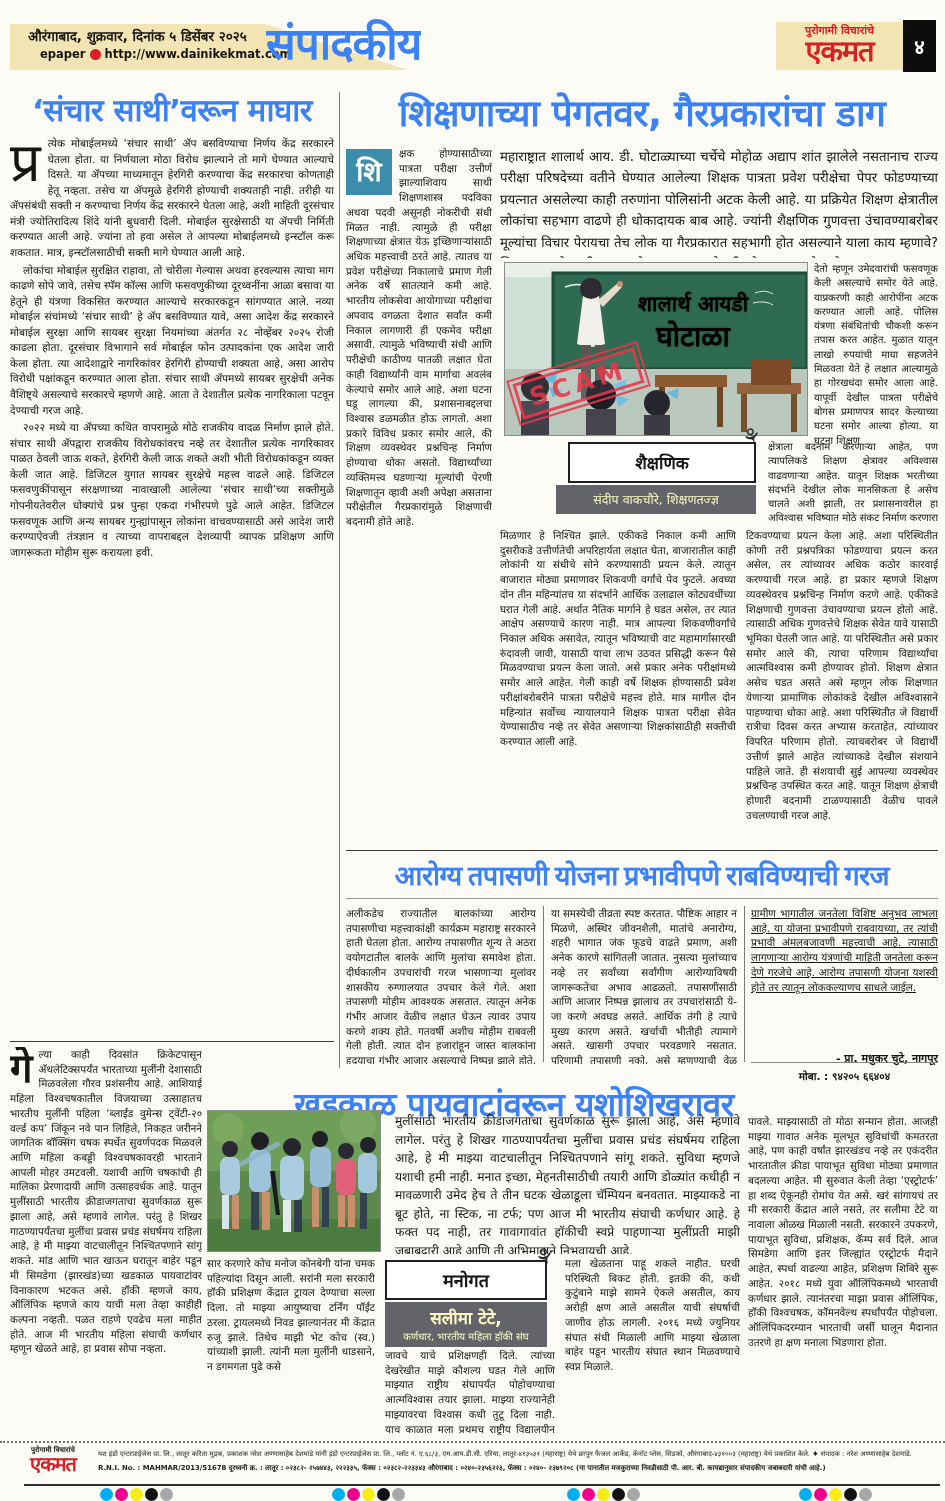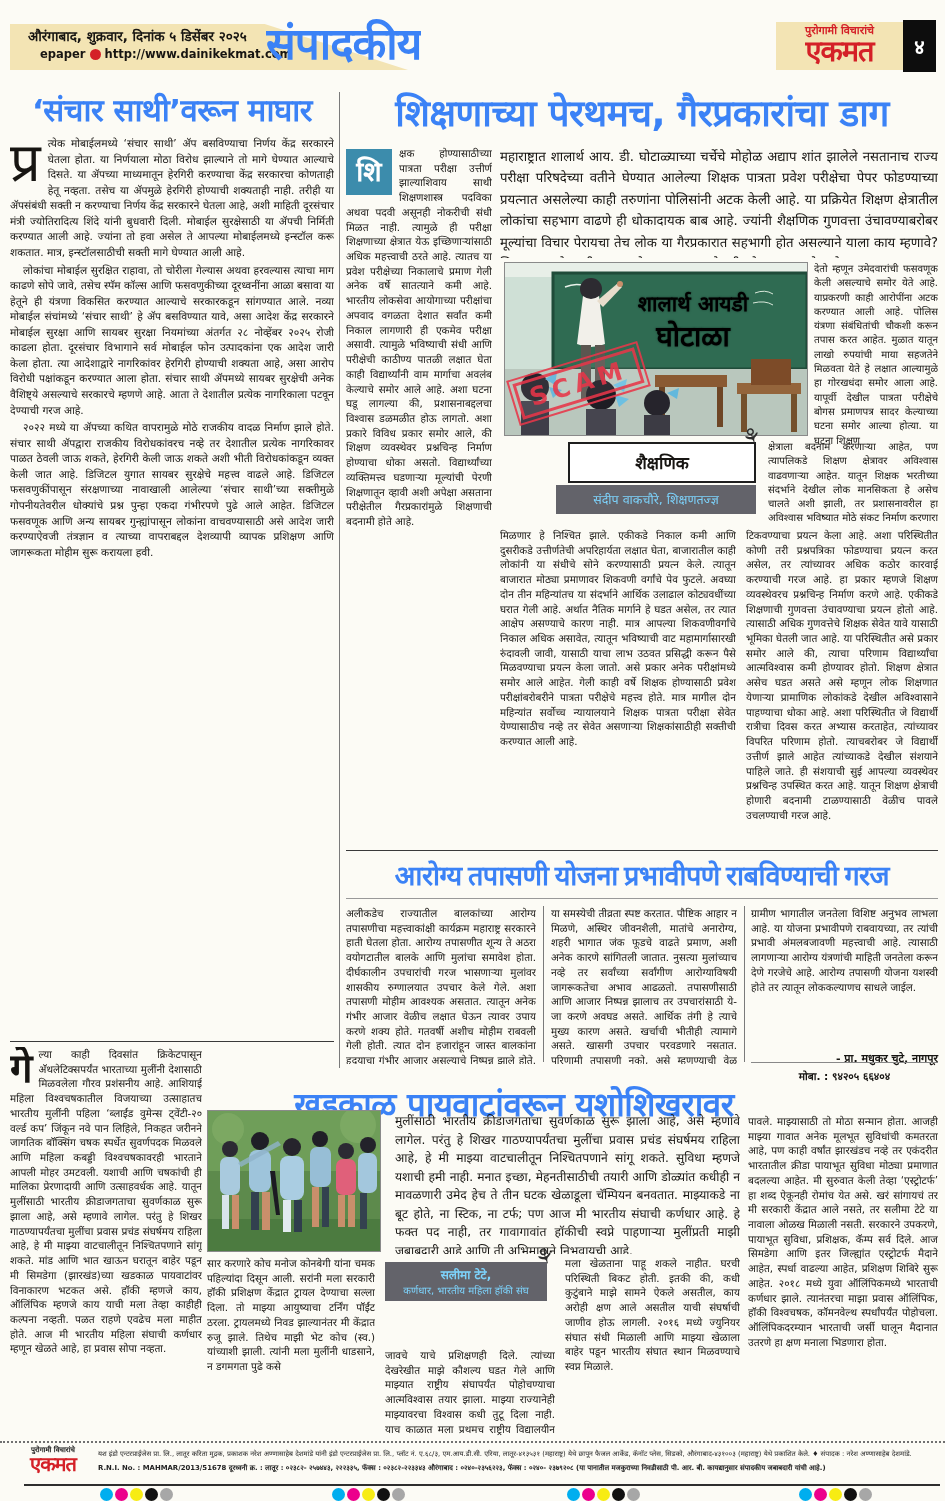--- a/index.html
+++ b/index.html
@@ -25,21 +25,21 @@
           display:flex;align-items:center;justify-content:center;font-size:20px;font-weight:bold;}
   
   .headline{font-weight:bold;color:#3b82f6;letter-spacing:-.5px;white-space:nowrap;overflow:hidden;}
   
   .dropcap-plain{float:left;font-size:54px;line-height:.85;font-weight:normal;padding:4px 7px 0 0;}
   .dropcap-box{float:left;width:46px;height:46px;background:#3c8cac;color:#fff;font-size:27px;font-weight:bold;
                display:flex;align-items:center;justify-content:center;margin:3px 7px 2px 0;}
   .dropcap-mid{float:left;font-size:40px;line-height:.9;font-weight:bold;padding:3px 6px 0 0;}
   
   .kbox{border:2px solid #1e1e1e;background:#fff;text-align:center;font-weight:bold;}
-  .gbox{background:#63636a;color:#7dd3fc;text-align:center;}
+  .gbox{background:#63636a;color:#fef9c3;text-align:center;}
   .branch{position:absolute;font-size:22px;color:#2c2c2c;transform:rotate(-20deg);}
   
   .photo{border:1px solid #8a8a8a;overflow:hidden;}
   .boardtext{position:absolute;text-align:center;color:#000000;font-weight:bold;
              text-shadow:0 0 2px rgba(0,0,0,.5);line-height:1.25;}
   .scam{position:absolute;transform:rotate(-17deg);color:#e8374a;border:3px solid #e8374a;
         outline:2px solid #e8374a;outline-offset:3px;font-size:25px;font-weight:bold;letter-spacing:5px;
         padding:1px 10px;opacity:.88;background:rgba(255,255,255,.08);}
   
   .intro{font-size:13.2px;line-height:1.62;text-align:justify;overflow:hidden;}
@@ -78,21 +78,21 @@
   <div class="abs" id="pageno">४</div>
 
   <div class="abs headline" style="left:10px;top:88px;width:324px;font-size:31px;text-align:center;">‘संचार साथी’वरून माघार</div>
   <div class="abs col" style="left:10px;top:136px;width:324px;height:902px;font-size:10.6px;line-height:1.47;">
     <p><span class="dropcap-plain">प्र</span><span>त्येक मोबाईलमध्ये ‘संचार साथी’ ॲप बसविण्याचा निर्णय केंद्र सरकारने घेतला होता. या निर्णयाला मोठा विरोध झाल्याने तो मागे घेण्यात आल्याचे दिसते. या ॲपच्या माध्यमातून हेरगिरी करण्याचा केंद्र सरकारचा कोणताही हेतू नव्हता. तसेच या ॲपमुळे हेरगिरी होण्याची शक्यताही नाही. तरीही या ॲपसंबंधी सक्ती न करण्याचा निर्णय केंद्र सरकारने घेतला आहे, अशी माहिती दूरसंचार मंत्री ज्योतिरादित्य शिंदे यांनी बुधवारी दिली. मोबाईल सुरक्षेसाठी या ॲपची निर्मिती करण्यात आली आहे. ज्यांना तो हवा असेल ते आपल्या मोबाईलमध्ये इन्स्टॉल करू शकतात. मात्र, इन्स्टॉलसाठीची सक्ती मागे घेण्यात आली आहे.</span></p>
     <p>लोकांचा मोबाईल सुरक्षित राहावा, तो चोरीला गेल्यास अथवा हरवल्यास त्याचा माग काढणे सोपे जावे, तसेच स्पॅम कॉल्स आणि फसवणुकीच्या दूरध्वनींना आळा बसावा या हेतूने ही यंत्रणा विकसित करण्यात आल्याचे सरकारकडून सांगण्यात आले. नव्या मोबाईल संचांमध्ये ‘संचार साथी’ हे ॲप बसविण्यात यावे, असा आदेश केंद्र सरकारने मोबाईल सुरक्षा आणि सायबर सुरक्षा नियमांच्या अंतर्गत २८ नोव्हेंबर २०२५ रोजी काढला होता. दूरसंचार विभागाने सर्व मोबाईल फोन उत्पादकांना एक आदेश जारी केला होता. त्या आदेशाद्वारे नागरिकांवर हेरगिरी होण्याची शक्यता आहे, असा आरोप विरोधी पक्षांकडून करण्यात आला होता. संचार साथी ॲपमध्ये सायबर सुरक्षेची अनेक वैशिष्ट्ये असल्याचे सरकारचे म्हणणे आहे. आता ते देशातील प्रत्येक नागरिकाला पटवून देण्याची गरज आहे.</p>
     <p>२०२२ मध्ये या ॲपच्या कथित वापरामुळे मोठे राजकीय वादळ निर्माण झाले होते. संचार साथी ॲपद्वारा राजकीय विरोधकांवरच नव्हे तर देशातील प्रत्येक नागरिकावर पाळत ठेवली जाऊ शकते, हेरगिरी केली जाऊ शकते अशी भीती विरोधकांकडून व्यक्त केली जात आहे. डिजिटल युगात सायबर सुरक्षेचे महत्त्व वाढले आहे. डिजिटल फसवणुकींपासून संरक्षणाच्या नावाखाली आलेल्या ‘संचार साथी’च्या सक्तीमुळे गोपनीयतेवरील धोक्यांचे प्रश्न पुन्हा एकदा गंभीरपणे पुढे आले आहेत. डिजिटल फसवणूक आणि अन्य सायबर गुन्ह्यांपासून लोकांना वाचवण्यासाठी असे आदेश जारी करण्याऐवजी तंत्रज्ञान व त्याच्या वापराबद्दल देशव्यापी व्यापक प्रशिक्षण आणि जागरूकता मोहीम सुरू करायला हवी.</p>
   </div>
   <div class="abs vrule" style="left:339px;top:92px;height:976px;"></div>
 
-  <div class="abs headline" style="left:346px;top:86px;width:592px;font-size:37px;text-align:center;">शिक्षणाच्या पेरथमच, गैरप्रकारांचा डाग</div>
+  <div class="abs headline" style="left:346px;top:86px;width:592px;font-size:37px;text-align:center;">शिक्षणाच्या पेगतवर, गैरप्रकारांचा डाग</div>
 
   <div class="abs col" style="left:346px;top:146px;width:146px;height:700px;">
     <span class="dropcap-box">शि</span>
     <span>क्षक होण्यासाठीच्या पात्रता परीक्षा उत्तीर्ण झाल्याशिवाय साथी शिक्षणशास्त्र पदविका अथवा पदवी असूनही नोकरीची संधी मिळत नाही. त्यामुळे ही परीक्षा शिक्षणाच्या क्षेत्रात येऊ इच्छिणाऱ्यांसाठी अधिक महत्त्वाची ठरते आहे. त्यातच या प्रवेश परीक्षेच्या निकालाचे प्रमाण गेली अनेक वर्षे सातत्याने कमी आहे. भारतीय लोकसेवा आयोगाच्या परीक्षांचा अपवाद वगळता देशात सर्वांत कमी निकाल लागणारी ही एकमेव परीक्षा असावी. त्यामुळे भविष्याची संधी आणि परीक्षेची काठीण्य पातळी लक्षात घेता काही विद्यार्थ्यांनी वाम मार्गाचा अवलंब केल्याचे समोर आले आहे. अशा घटना घडू लागल्या की, प्रशासनाबद्दलचा विश्वास डळमळीत होऊ लागतो. अशा प्रकारे विविध प्रकार समोर आले, की शिक्षण व्यवस्थेवर प्रश्नचिन्ह निर्माण होण्याचा धोका असतो. विद्यार्थ्यांच्या व्यक्तिमत्त्व घडणाऱ्या मूल्यांची पेरणी शिक्षणातून व्हावी अशी अपेक्षा असताना परीक्षेतील गैरप्रकारांमुळे शिक्षणाची बदनामी होते आहे.</span>
   </div>
 
   <div class="abs intro" style="left:500px;top:146px;width:438px;height:112px;">महाराष्ट्रात शालार्थ आय. डी. घोटाळ्याच्या चर्चेचे मोहोळ अद्याप शांत झालेले नसतानाच राज्य परीक्षा परिषदेच्या वतीने घेण्यात आलेल्या शिक्षक पात्रता प्रवेश परीक्षेचा पेपर फोडण्याच्या प्रयत्नात असलेल्या काही तरुणांना पोलिसांनी अटक केली आहे. या प्रक्रियेत शिक्षण क्षेत्रातील लोकांचा सहभाग वाढणे ही धोकादायक बाब आहे. ज्यांनी शैक्षणिक गुणवत्ता उंचावण्याबरोबर मूल्यांचा विचार पेरायचा तेच लोक या गैरप्रकारात सहभागी होत असल्याने याला काय म्हणावे? शिक्षणात असे काही घडत असेल, तर समाजाने तरी कोणाकडून अपेक्षा ठेवायच्या? हा आजचा प्रश्न आहे. शिक्षणावरील विश्वास उडत गेला तर शिक्षणातून समाजपरिवर्तनाच्या अपेक्षांना सुरुंग लागेल.</div>
 
   <div class="abs photo" style="left:504px;top:262px;width:302px;height:172px;">
     <svg width="302" height="172" viewBox="0 0 302 172">
@@ -147,21 +147,21 @@
   <div class="abs col" style="left:746px;top:528px;width:192px;height:318px;">टिकवण्याचा प्रयत्न केला आहे. अशा परिस्थितीत कोणी तरी प्रश्नपत्रिका फोडण्याचा प्रयत्न करत असेल, तर त्यांच्यावर अधिक कठोर कारवाई करण्याची गरज आहे. हा प्रकार म्हणजे शिक्षण व्यवस्थेवरच प्रश्नचिन्ह निर्माण करणे आहे. एकीकडे शिक्षणाची गुणवत्ता उंचावण्याचा प्रयत्न होतो आहे. त्यासाठी अधिक गुणवत्तेचे शिक्षक सेवेत यावे यासाठी भूमिका घेतली जात आहे. या परिस्थितीत असे प्रकार समोर आले की, त्याचा परिणाम विद्यार्थ्यांचा आत्मविश्वास कमी होण्यावर होतो. शिक्षण क्षेत्रात असेच घडत असते असे म्हणून लोक शिक्षणात येणाऱ्या प्रामाणिक लोकांकडे देखील अविश्वासाने पाहण्याचा धोका आहे. अशा परिस्थितीत जे विद्यार्थी रात्रीचा दिवस करत अभ्यास करताहेत, त्यांच्यावर विपरित परिणाम होतो. त्याचबरोबर जे विद्यार्थी उत्तीर्ण झाले आहेत त्यांच्याकडे देखील संशयाने पाहिले जाते. ही संशयाची सुई आपल्या व्यवस्थेवर प्रश्नचिन्ह उपस्थित करत आहे. यातून शिक्षण क्षेत्राची होणारी बदनामी टाळण्यासाठी वेळीच पावले उचलण्याची गरज आहे.</div>
 
   <div class="abs rule" style="left:346px;top:850px;width:592px;height:1px;"></div>
   <div class="abs headline" style="left:346px;top:856px;width:592px;font-size:27px;text-align:center;font-family:Liberation Serif, serif;">आरोग्य तपासणी योजना प्रभावीपणे राबविण्याची गरज</div>
   <div class="abs" style="left:346px;top:898px;width:592px;height:1px;background:#999;"></div>
 
   <div class="abs col" style="left:346px;top:906px;width:190px;height:158px;">अलीकडेच राज्यातील बालकांच्या आरोग्य तपासणीचा महत्त्वाकांक्षी कार्यक्रम महाराष्ट्र सरकारने हाती घेतला होता. आरोग्य तपासणीत शून्य ते अठरा वयोगटातील बालके आणि मुलांचा समावेश होता. दीर्घकालीन उपचारांची गरज भासणाऱ्या मुलांवर शासकीय रुग्णालयात उपचार केले गेले. अशा तपासणी मोहीम आवश्यक असतात. त्यातून अनेक गंभीर आजार वेळीच लक्षात घेऊन त्यावर उपाय करणे शक्य होते. गतवर्षी अशीच मोहीम राबवली गेली होती. त्यात दोन हजारांहून जास्त बालकांना हृदयाचा गंभीर आजार असल्याचे निष्पन्न झाले होते. कुपोषण ही या वयोगटातील मुलांची गंभीर समस्या मानली</div>
   <div class="abs vrule" style="left:543px;top:906px;height:156px;"></div>
   <div class="abs col" style="left:551px;top:906px;width:186px;height:158px;">या समस्येची तीव्रता स्पष्ट करतात. पौष्टिक आहार न मिळणे, अस्थिर जीवनशैली, मातांचे अनारोग्य, शहरी भागात जंक फूडचे वाढते प्रमाण, अशी अनेक कारणे सांगितली जातात. नुसत्या मुलांच्याच नव्हे तर सर्वांच्या सर्वांगीण आरोग्याविषयी जागरूकतेचा अभाव आढळतो. तपासणीसाठी आणि आजार निष्पन्न झालाच तर उपचारांसाठी ये-जा करणे अवघड असते. आर्थिक तंगी हे त्याचे मुख्य कारण असते. खर्चाची भीतीही त्यामागे असते. खासगी उपचार परवडणारे नसतात. परिणामी तपासणी नको, असे म्हणण्याची वेळ पालकांवर येते.</div>
   <div class="abs vrule" style="left:744px;top:906px;height:156px;"></div>
-  <div class="abs col" style="left:751px;top:906px;width:187px;height:96px;">ग्रामीण भागातील जनतेला विशिष्ट अनुभव लाभला आहे. या योजना प्रभावीपणे राबवायच्या, तर त्यांची प्रभावी अंमलबजावणी महत्त्वाची आहे. त्यासाठी लागणाऱ्या आरोग्य यंत्रणांची माहिती जनतेला करून देणे गरजेचे आहे. आरोग्य तपासणी योजना यशस्वी होते तर त्यातून लोककल्याणच साधले जाईल.</div>
+  <div class="abs col" style="left:751px;top:906px;width:187px;height:96px;text-decoration:underline;">ग्रामीण भागातील जनतेला विशिष्ट अनुभव लाभला आहे. या योजना प्रभावीपणे राबवायच्या, तर त्यांची प्रभावी अंमलबजावणी महत्त्वाची आहे. त्यासाठी लागणाऱ्या आरोग्य यंत्रणांची माहिती जनतेला करून देणे गरजेचे आहे. आरोग्य तपासणी योजना यशस्वी होते तर त्यातून लोककल्याणच साधले जाईल.</div>
   <div class="abs" style="left:751px;top:1006px;width:187px;">
     <div id="arogya-byline">- प्रा. मधुकर चुटे, नागपूर</div>
     <div id="arogya-phone">मोबा. : ९४२०५ ६६४०४</div>
   </div>
   <div class="abs" style="left:751px;top:1062px;width:187px;height:1px;background:#888;"></div>
 
   <div class="abs rule" style="left:10px;top:1041px;width:324px;height:1px;"></div>
   <div class="abs col" style="left:10px;top:1047px;width:192px;height:390px;">
     <span class="dropcap-mid">गे</span>
     <span>ल्या काही दिवसांत क्रिकेटपासून अ‍ॅथलेटिक्सपर्यंत भारताच्या मुलींनी देशासाठी मिळवलेला गौरव प्रशंसनीय आहे. आशियाई महिला विश्वचषकातील विजयाच्या उत्साहातच भारतीय मुलींनी पहिला ‘ब्लाईंड वुमेन्स ट्वेंटी-२० वर्ल्ड कप’ जिंकून नवे पान लिहिले, निकहत जरीनने जागतिक बॉक्सिंग चषक स्पर्धेत सुवर्णपदक मिळवले आणि महिला कबड्डी विश्वचषकावरही भारताने आपली मोहर उमटवली. यशाची आणि चषकांची ही मालिका प्रेरणादायी आणि उत्साहवर्धक आहे. यातून मुलींसाठी भारतीय क्रीडाजगताचा सुवर्णकाळ सुरू झाला आहे, असे म्हणावे लागेल. परंतु हे शिखर गाठण्यापर्यंतचा मुलींचा प्रवास प्रचंड संघर्षमय राहिला आहे, हे मी माझ्या वाटचालीतून निश्चितपणाने सांगू शकते. मांड आणि भात खाऊन घरातून बाहेर पडून मी सिमडेगा (झारखंड)च्या खडकाळ पायवाटांवर विनाकारण भटकत असे. हॉकी म्हणजे काय, ऑलिंपिक म्हणजे काय याची मला तेव्हा काहीही कल्पना नव्हती. पळत राहणे एवढेच मला माहीत होते. आज मी भारतीय महिला संघाची कर्णधार म्हणून खेळते आहे, हा प्रवास सोपा नव्हता.</span>
@@ -206,22 +206,23 @@
       </g>
     </svg>
   </div>
 
   <div class="abs intro2" style="left:395px;top:1112px;width:345px;height:142px;">मुलींसाठी भारतीय क्रीडाजगताचा सुवर्णकाळ सुरू झाला आहे, असे म्हणावे लागेल. परंतु हे शिखर गाठण्यापर्यंतचा मुलींचा प्रवास प्रचंड संघर्षमय राहिला आहे, हे मी माझ्या वाटचालीतून निश्चितपणाने सांगू शकते. सुविधा म्हणजे यशाची हमी नाही. मनात इच्छा, मेहनतीसाठीची तयारी आणि डोळ्यांत कधीही न मावळणारी उमेद हेच ते तीन घटक खेळाडूला चॅम्पियन बनवतात. माझ्याकडे ना बूट होते, ना स्टिक, ना टर्फ; पण आज मी भारतीय संघाची कर्णधार आहे. हे फक्त पद नाही, तर गावागावांत हॉकीची स्वप्ने पाहणाऱ्या मुलींप्रती माझी जबाबदारी आहे आणि ती अभिमानाने निभवायची आहे.</div>
 
   <div class="abs col" style="left:207px;top:1256px;width:168px;height:180px;">सार करणारे कोच मनोज कोनबेगी यांना चमक पहिल्यांदा दिसून आली. सरांनी मला सरकारी हॉकी प्रशिक्षण केंद्रात ट्रायल देण्याचा सल्ला दिला. तो माझ्या आयुष्याचा टर्निंग पॉईंट ठरला. ट्रायलमध्ये निवड झाल्यानंतर मी केंद्रात रुजू झाले. तिथेच माझी भेट कोच (स्व.) यांच्याशी झाली. त्यांनी मला मुलींनी धाडसाने, न डगमगता पुढे कसे</div>
 
   <div class="abs" style="left:385px;top:1260px;width:162px;">
     <div class="branch" style="right:-8px;top:-16px;">⚘</div>
+    <div class="kbox" style="font-size:18px;padding:6px 4px;">मनोगत</div>
     <div class="gbox" style="padding:4px 2px;margin-top:2px;">
-      <div style="font-size:12px;font-weight:bold;">सलीमा टेटे,</div>
+      <div style="font-size:17px;font-weight:bold;">सलीमा टेटे,</div>
       <div style="font-size:10px;">कर्णधार, भारतीय महिला हॉकी संघ</div>
     </div>
   </div>
   <div class="abs col" style="left:385px;top:1348px;width:170px;height:88px;">जावचे याचे प्रशिक्षणही दिले. त्यांच्या देखरेखीत माझे कौशल्य घडत गेले आणि माझ्यात राष्ट्रीय संघापर्यंत पोहोचण्याचा आत्मविश्वास तयार झाला. माझ्या राज्यानेही माझ्यावरचा विश्वास कधी तुटू दिला नाही. याच काळात मला प्रथमच राष्ट्रीय विद्यालयीन हॉकी स्पर्धेसाठी झारखंड संघात स्थान मिळाले. गावभर आनंद होता. पण आमच्या घरी टीव्ही नव्हता. माझे आई-वडील</div>
 
   <div class="abs col" style="left:565px;top:1256px;width:175px;height:180px;">मला खेळताना पाहू शकले नाहीत. घरची परिस्थिती बिकट होती. इतकी की, कधी कुटुंबाने माझे सामने ऐकले असतील, काय अरोही क्षण आले असतील याची संघर्षाची जाणीव होऊ लागली. २०१६ मध्ये ज्युनियर संघात संधी मिळाली आणि माझ्या खेळाला बाहेर पडून भारतीय संघात स्थान मिळवण्याचे स्वप्न मिळाले.</div>
   <div class="abs col" style="left:748px;top:1114px;width:190px;height:322px;">पावले. माझ्यासाठी तो मोठा सन्मान होता. आजही माझ्या गावात अनेक मूलभूत सुविधांची कमतरता आहे, पण काही वर्षांत झारखंडच नव्हे तर एकंदरीत भारतातील क्रीडा पायाभूत सुविधा मोठ्या प्रमाणात बदलल्या आहेत. मी सुरुवात केली तेव्हा ‘एस्ट्रोटर्फ’ हा शब्द ऐकूनही रोमांच येत असे. खरं सांगायचं तर मी सरकारी केंद्रात आले नसते, तर सलीमा टेटे या नावाला ओळख मिळाली नसती. सरकारने उपकरणे, पायाभूत सुविधा, प्रशिक्षक, कॅम्प सर्व दिले. आज सिमडेगा आणि इतर जिल्ह्यांत एस्ट्रोटर्फ मैदाने आहेत, स्पर्धा वाढल्या आहेत, प्रशिक्षण शिबिरे सुरू आहेत. २०१८ मध्ये युवा ऑलिंपिकमध्ये भारताची कर्णधार झाले. त्यानंतरचा माझा प्रवास ऑलिंपिक, हॉकी विश्वचषक, कॉमनवेल्थ स्पर्धांपर्यंत पोहोचला. ऑलिंपिकदरम्यान भारताची जर्सी घालून मैदानात उतरणे हा क्षण मनाला भिडणारा होता.</div>
 
   <div class="abs" id="foot-dotted"></div>
   <div class="abs" id="foot-logo">

